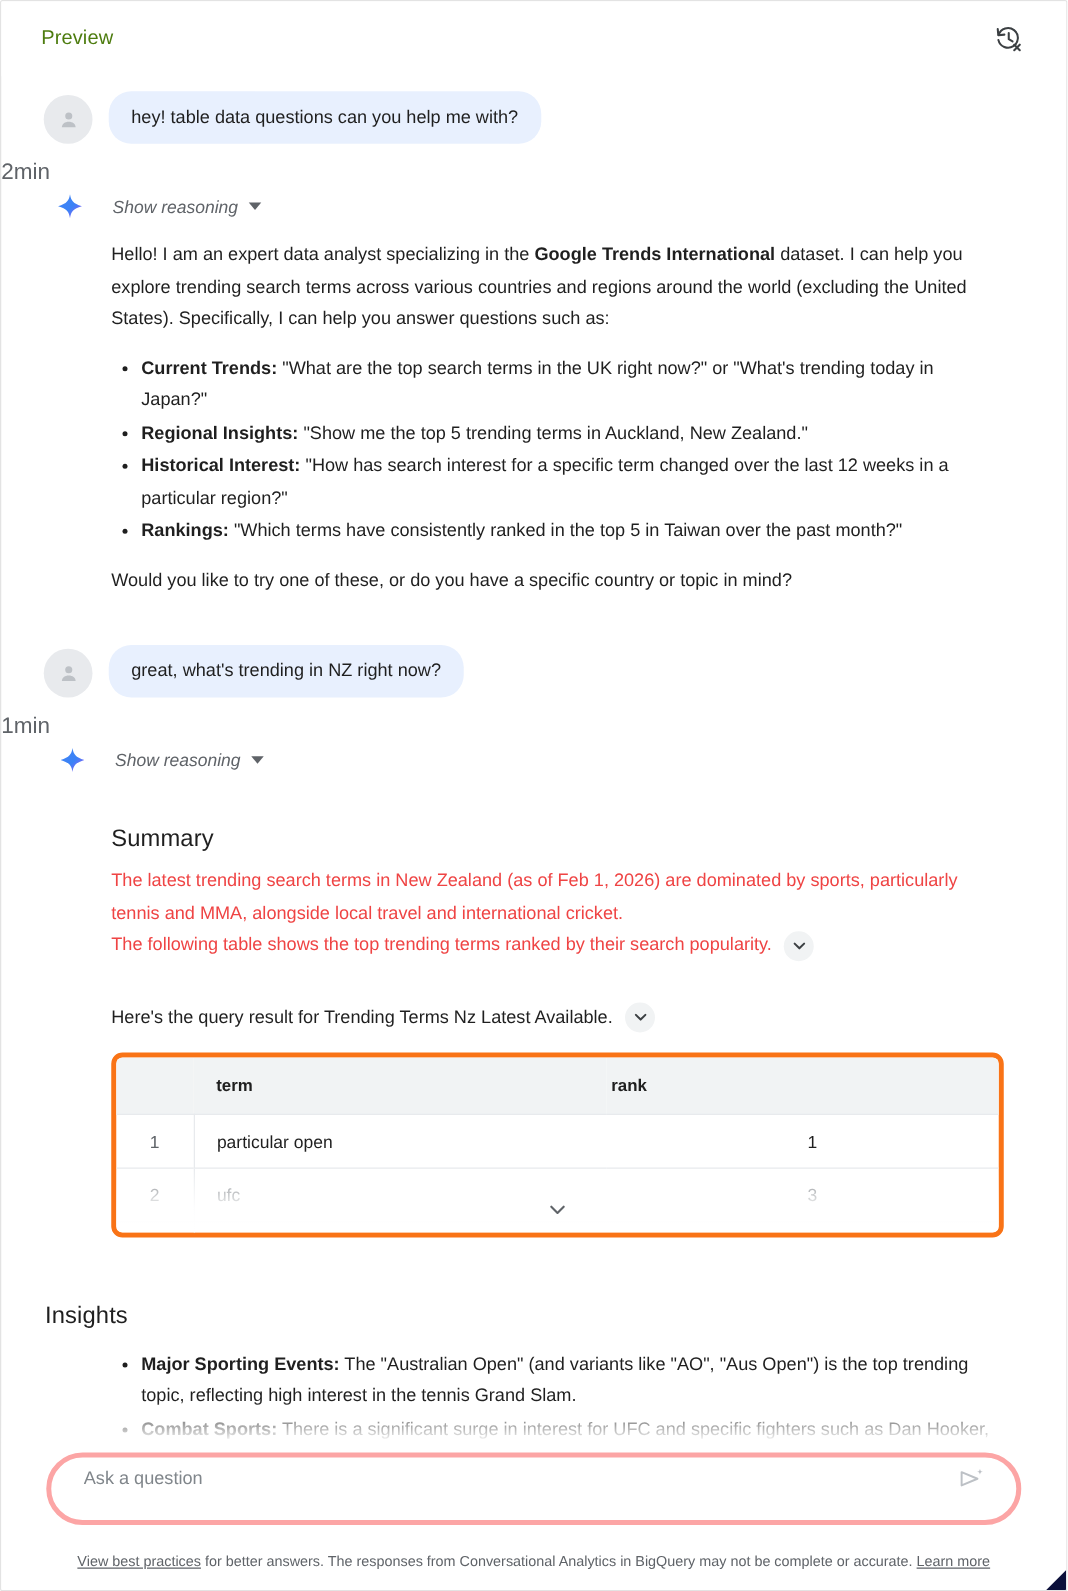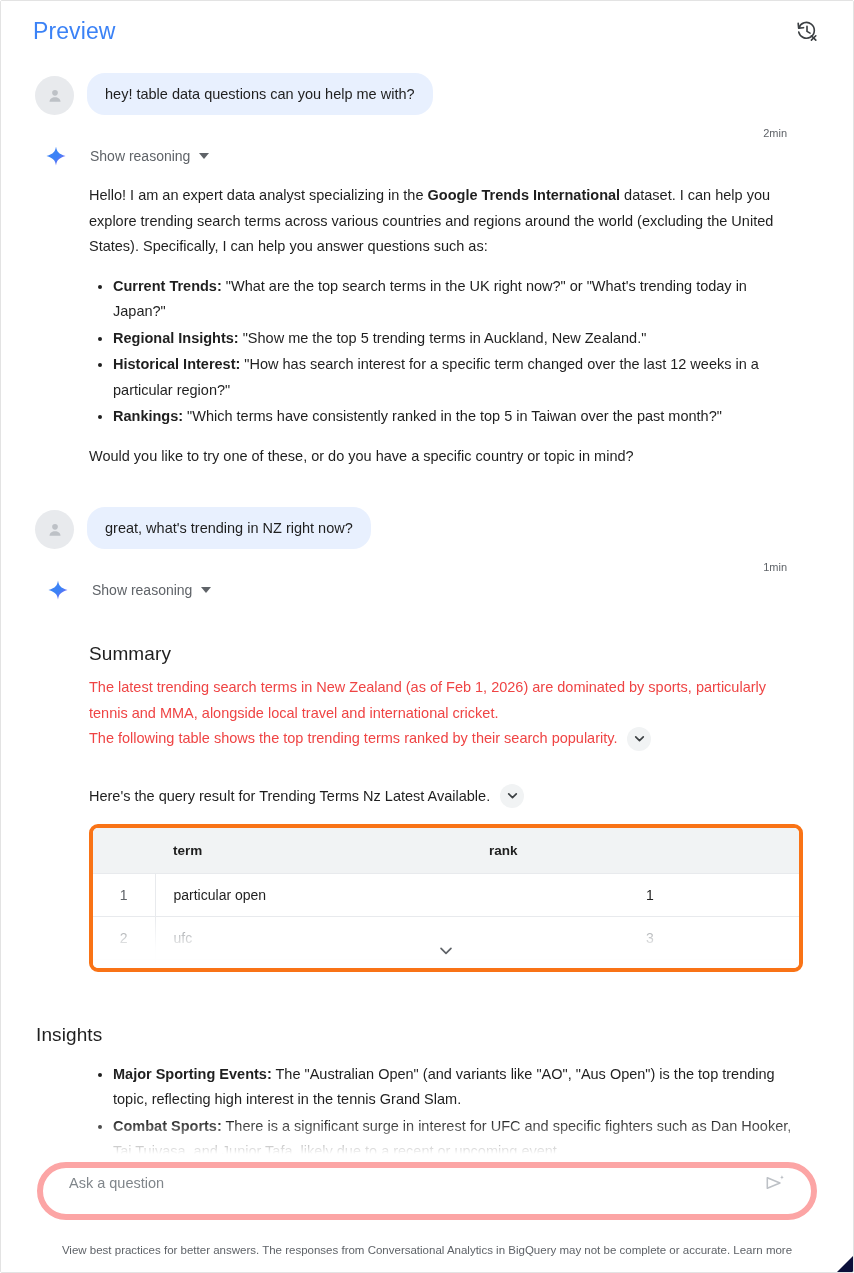--- a/index.html
+++ b/index.html
@@ -29,23 +29,23 @@
     top: 0; left: 0; right: 0;
     height: 60px;
     display: flex;
     align-items: center;
     justify-content: space-between;
     padding: 0 28px 0 32px;
     background: #ffffff;
     z-index: 30;
   }
   .header-title {
-    font-size: 23px;
+    font-size: 16px;
     font-weight: 400;
-    color: #3b82f6;
+    color: #4d7c0f;
     letter-spacing: 0.1px;
   }
   .header-action {
     width: 36px; height: 36px;
     display: flex; align-items: center; justify-content: center;
     border-radius: 50%;
     cursor: pointer;
     color: #3c4043;
   }
 
@@ -77,32 +77,33 @@
     background: #e8f0fe;
     border-radius: 18px;
     padding: 11px 18px;
     font-size: 14.5px;
     line-height: 20px;
     color: #1f1f1f;
     max-width: 640px;
   }
 
   .timestamp {
-    text-align: right;
-    font-size: 11px;
+    text-align: left;
+    font-size: 18px;
     color: #5f6368;
     padding: 12px 66px 0 0;
   }
 
   
   .model-head {
     display: flex;
     align-items: center;
     gap: 21px;
     padding: 6px 0 0 44px;
+    font-style: italic;
   }
   .sparkle { flex: 0 0 auto; width: 22px; height: 22px; }
   .show-reasoning {
     display: inline-flex;
     align-items: center;
     gap: 9px;
     font-size: 14px;
     color: #5f6368;
     cursor: pointer;
     padding: 3px 2px;
@@ -261,21 +262,21 @@
     top: -34px; left: 0; right: 0;
     height: 34px;
     background: linear-gradient(to bottom, rgba(255,255,255,0) 0%, #ffffff 100%);
     pointer-events: none;
   }
   .composer {
     position: absolute;
     top: 8px;
     left: 36px; right: 36px;
     height: 58px;
-    border: 6px solid #fca5a5;
+    border: 4px solid #fca5a5;
     border-radius: 29px;
     background: #fff;
     display: flex;
     align-items: center;
     padding: 0 22px 16px 26px;
   }
   .composer input {
     flex: 1;
     border: none;
     outline: none;
@@ -297,20 +298,21 @@
     position: absolute;
     bottom: 14px;
     left: 0; right: 0;
     text-align: center;
     font-size: 11.5px;
     color: #5f6368;
     line-height: 15px;
   }
   .footer-note a {
     color: #5f6368;
+    text-decoration: underline;
     cursor: pointer;
   }
 
   .corner-artifact {
     position: absolute;
     right: 0; bottom: 0;
     width: 22px; height: 22px;
     z-index: 60;
     pointer-events: none;
   }

